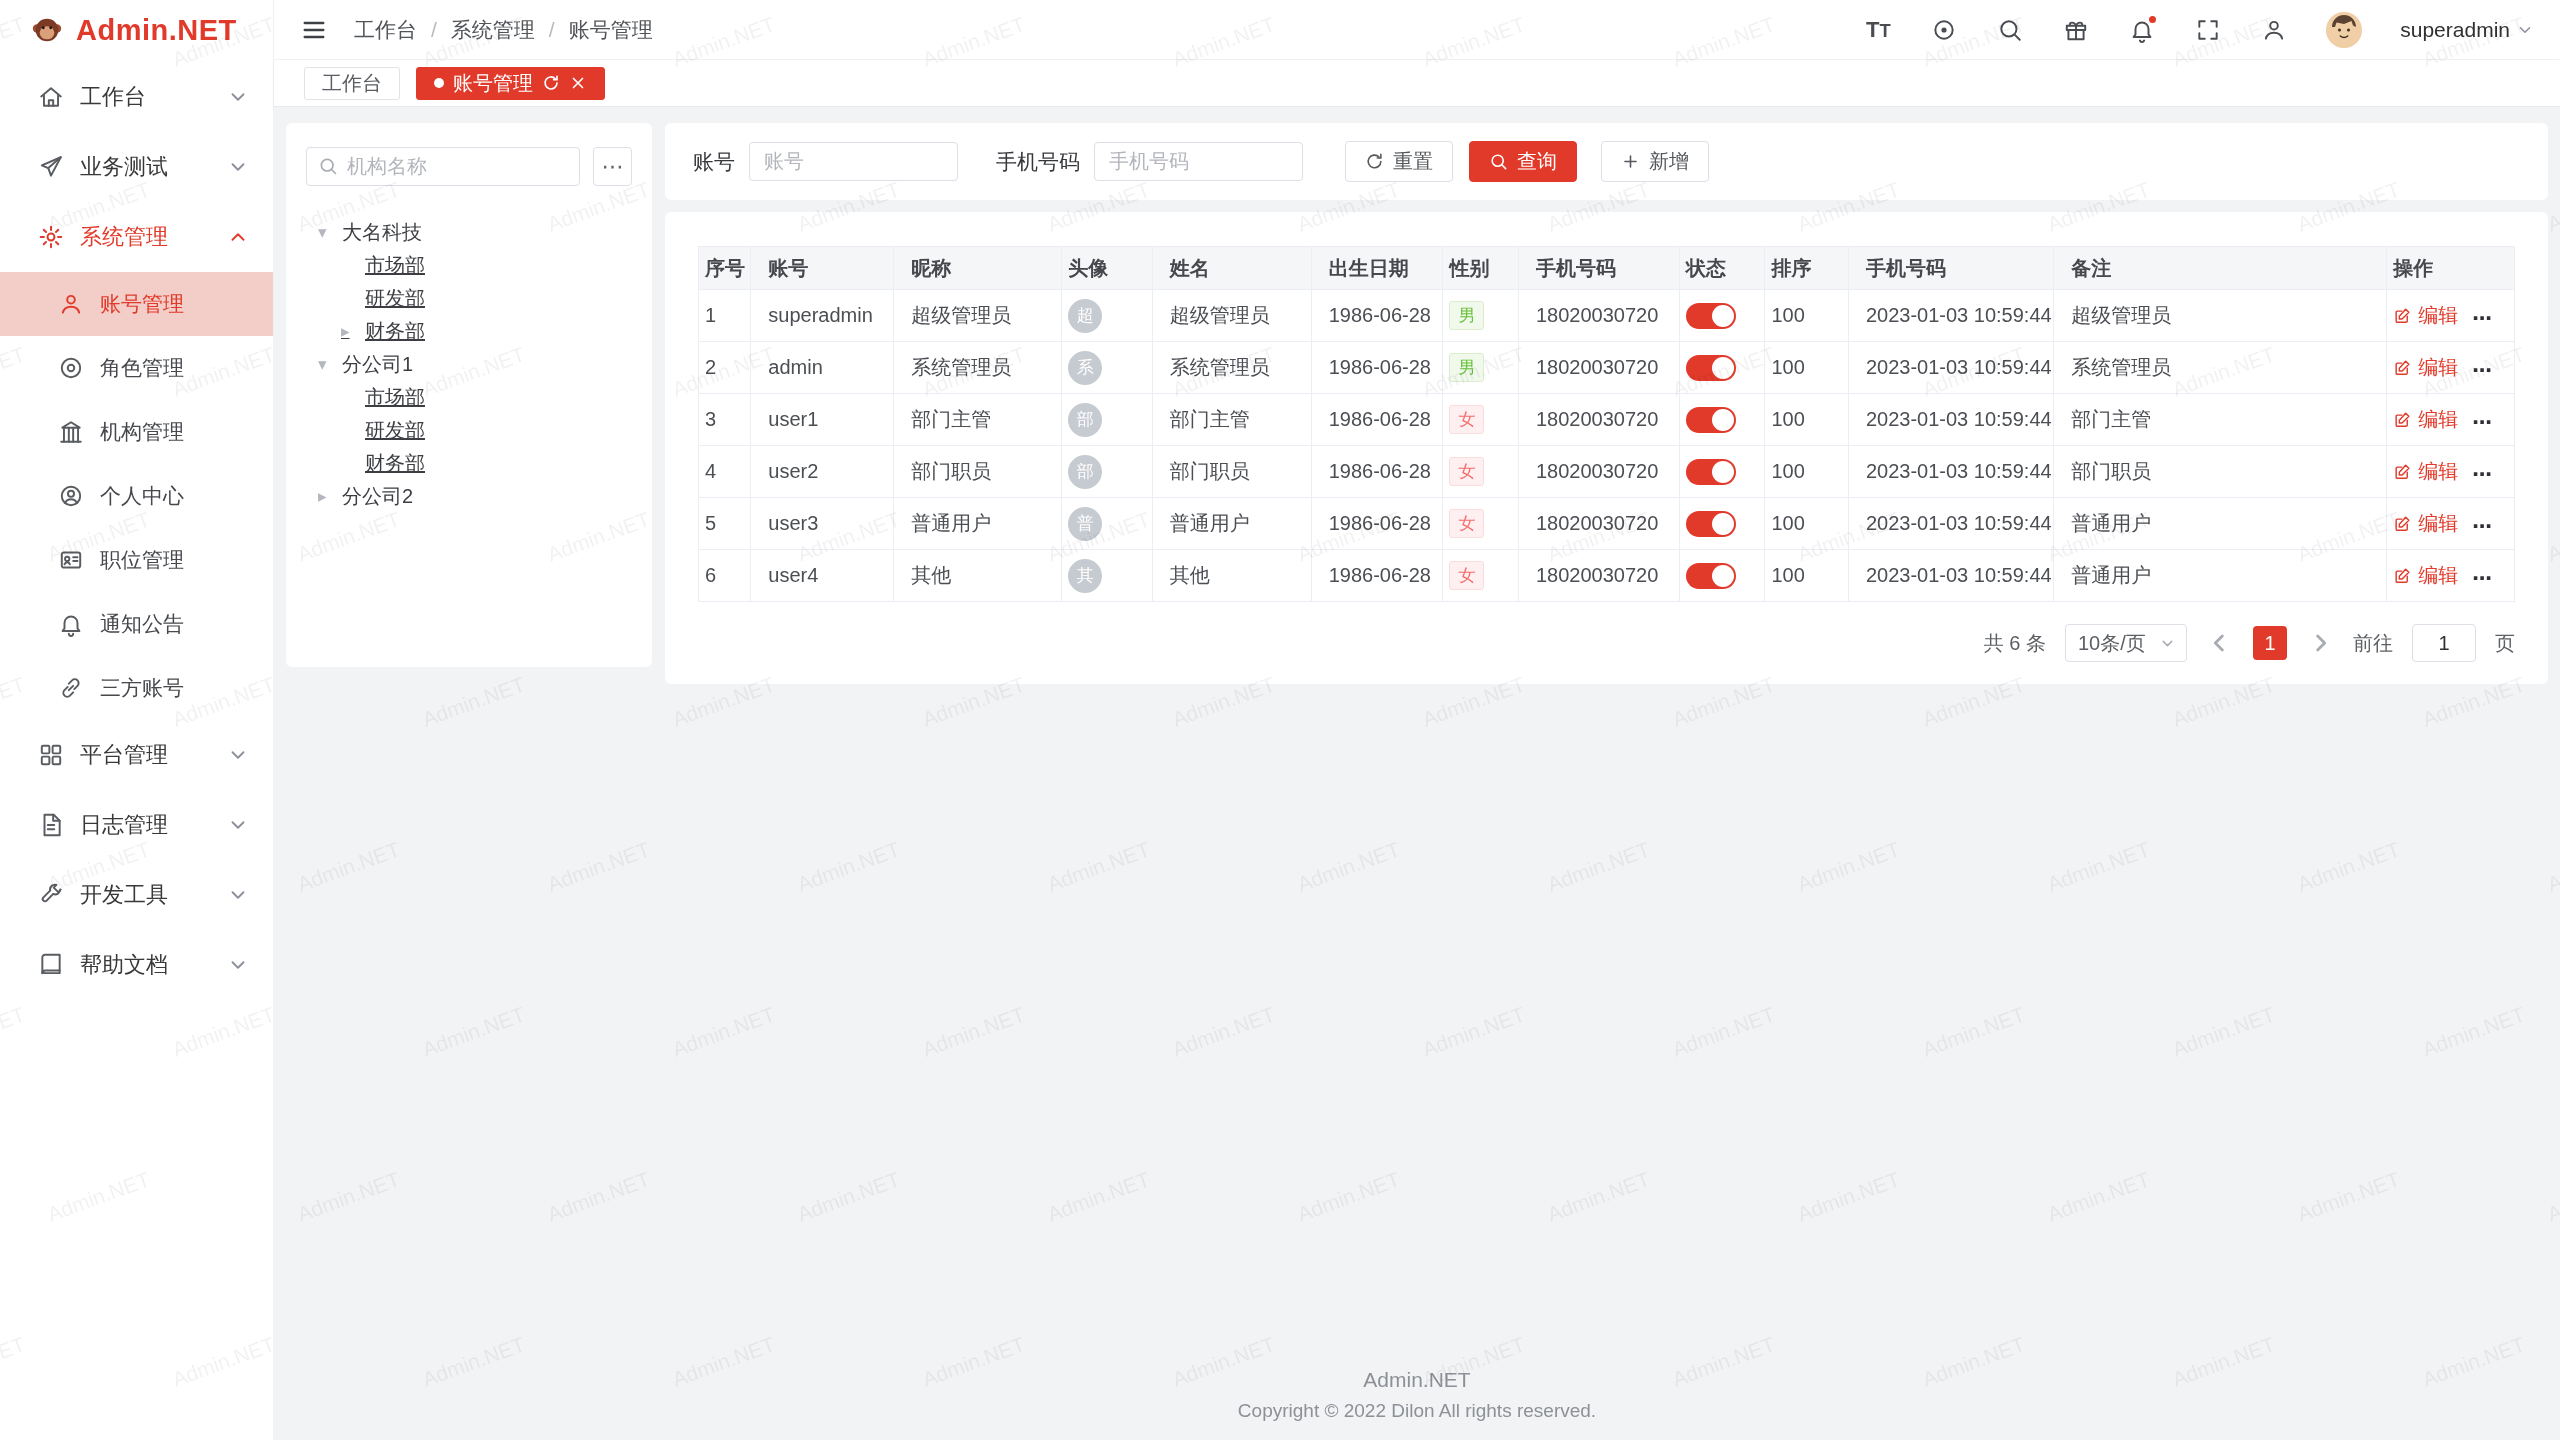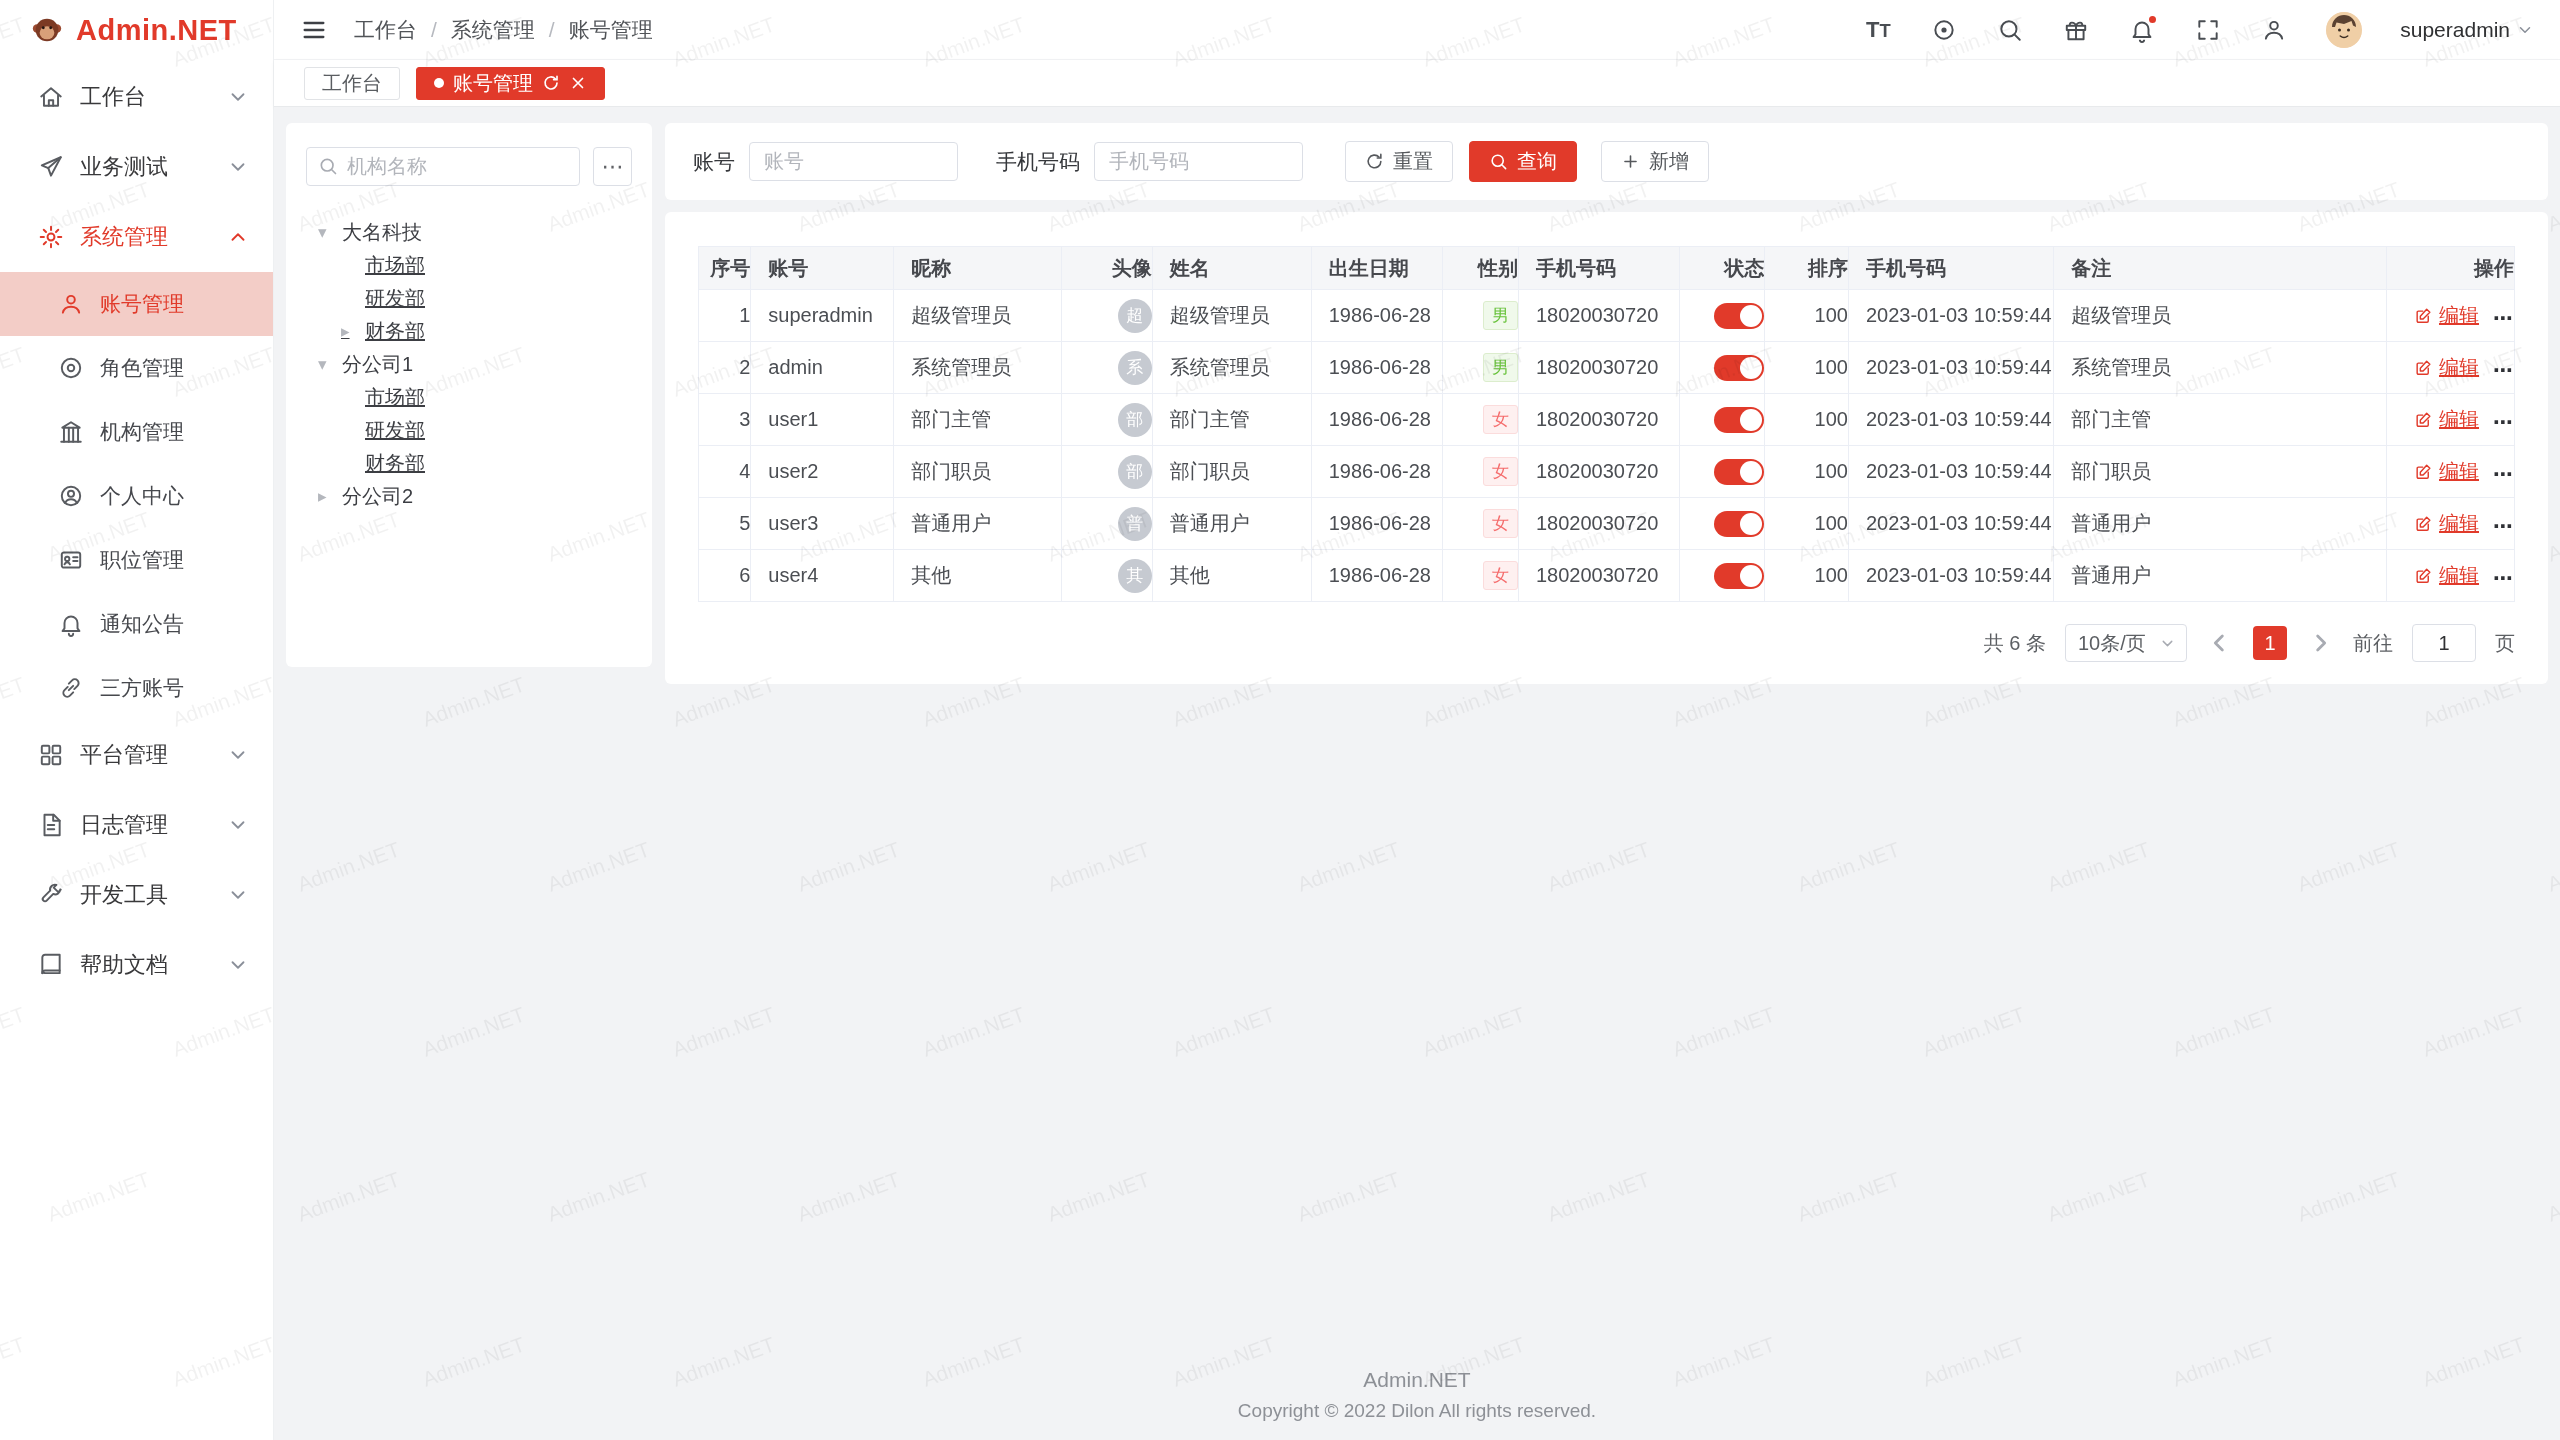--- a/index.html
+++ b/index.html
@@ -91,28 +91,28 @@
   .btn .bicon { width: 19px; height: 19px; display: inline-flex; }
   .btn .bicon svg { width: 100%; height: 100%; }
   .btn.primary { background: var(--accent); border-color: var(--accent); color: #fff; }
   .ml16 { margin-left: 16px; } .ml24 { margin-left: 24px; } .ml42 { margin-left: 42px; }
 
   .table-card { background: #fff; border-radius: 6px; padding: 34px 33px 10px; }
   table { border-collapse: collapse; table-layout: fixed; width: 100%; }
   th, td { border: 1px solid #ebeef5; font-size: 20px; overflow: hidden; white-space: nowrap; }
   th { height: 43px; background: #f5f6f8; color: #46484d; font-weight: 600; text-align: left; padding: 0 0 0 17px; }
   td { height: 52px; color: #4b4e53; padding: 0 0 0 17px; }
-  th.c, td.c { text-align: right; padding: 0; }
+  th.c, td.c { text-align: left; padding: 6px; }
   .avatar { display: inline-flex; width: 34px; height: 34px; border-radius: 50%; background: #c6cad1; color: #fff; font-size: 17px; align-items: center; justify-content: center; vertical-align: middle; }
   .badge { display: inline-block; font-size: 17px; line-height: 1; padding: 5px 8px; border-radius: 3px; }
   .badge.male { color: var(--male); background: #f0f9eb; border: 1px solid #dcedcd; }
   .badge.female { color: var(--female); background: #fef0f0; border: 1px solid #fbdcdc; }
   .switch { display: inline-block; width: 50px; height: 26px; border-radius: 13px; background: var(--accent); position: relative; cursor: pointer; vertical-align: middle; }
   .switch .knob { position: absolute; top: 2px; right: 2px; width: 22px; height: 22px; border-radius: 50%; background: #fff; }
-  .edit-link { color: var(--accent); display: inline-flex; align-items: center; gap: 6px; cursor: pointer; text-decoration: underline; }
+  .edit-link { color: var(--accent); display: inline-flex; align-items: center; gap: 6px; cursor: pointer; }
   .edit-link .bicon { width: 19px; height: 19px; display: inline-flex; }
   .edit-link .bicon svg { width: 100%; height: 100%; }
   .more-ops { color: #2f3136; font-weight: bold; margin-left: 14px; cursor: pointer; letter-spacing: 1px; }
 
   .pagination { display: flex; align-items: center; justify-content: flex-end; gap: 19px; margin-top: 22px; padding-bottom: 12px; font-size: 20px; color: #5c5f63; }
   .page-size { width: 122px; height: 38px; border: 1px solid #dcdfe6; border-radius: 4px; display: inline-flex; align-items: center; justify-content: space-between; padding: 0 10px 0 12px; color: #5c5f63; cursor: pointer; }
   .page-size .chev { width: 17px; height: 17px; color: #a8abb2; }
   .pg-arrow { width: 28px; height: 28px; display: inline-flex; color: #a8abb2; cursor: pointer; }
   .pg-arrow svg { width: 100%; height: 100%; }
   .pg-num { width: 34px; height: 34px; border-radius: 4px; background: var(--accent); color: #fff; display: inline-flex; align-items: center; justify-content: center; cursor: pointer; }

